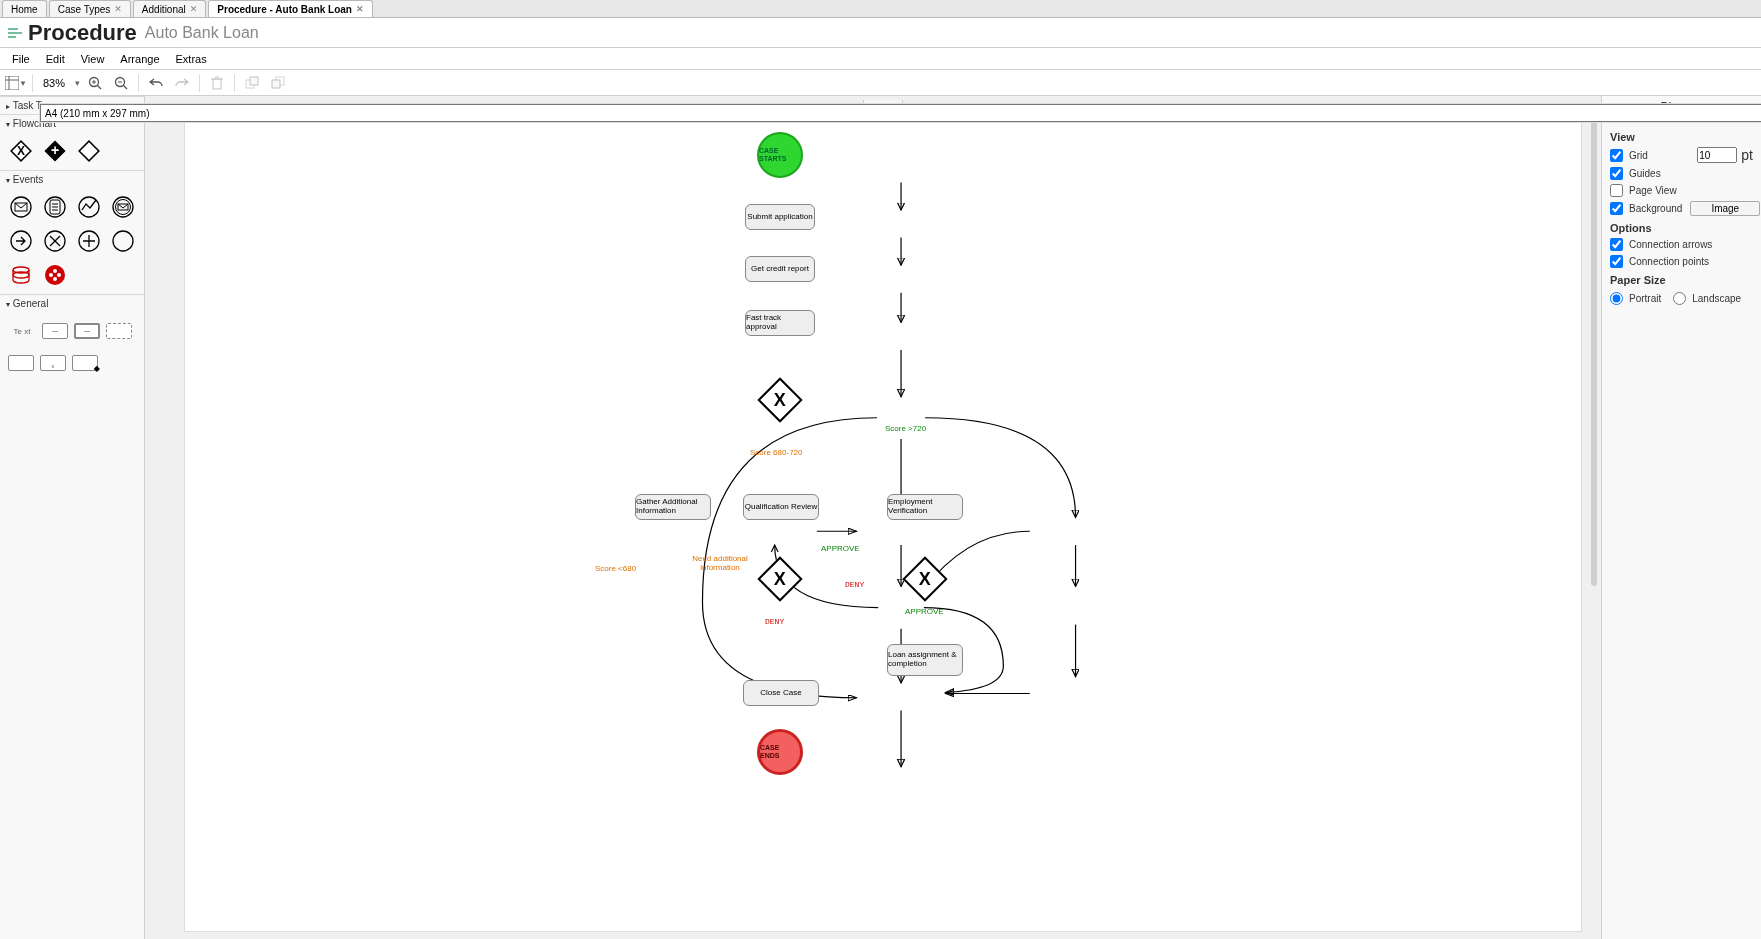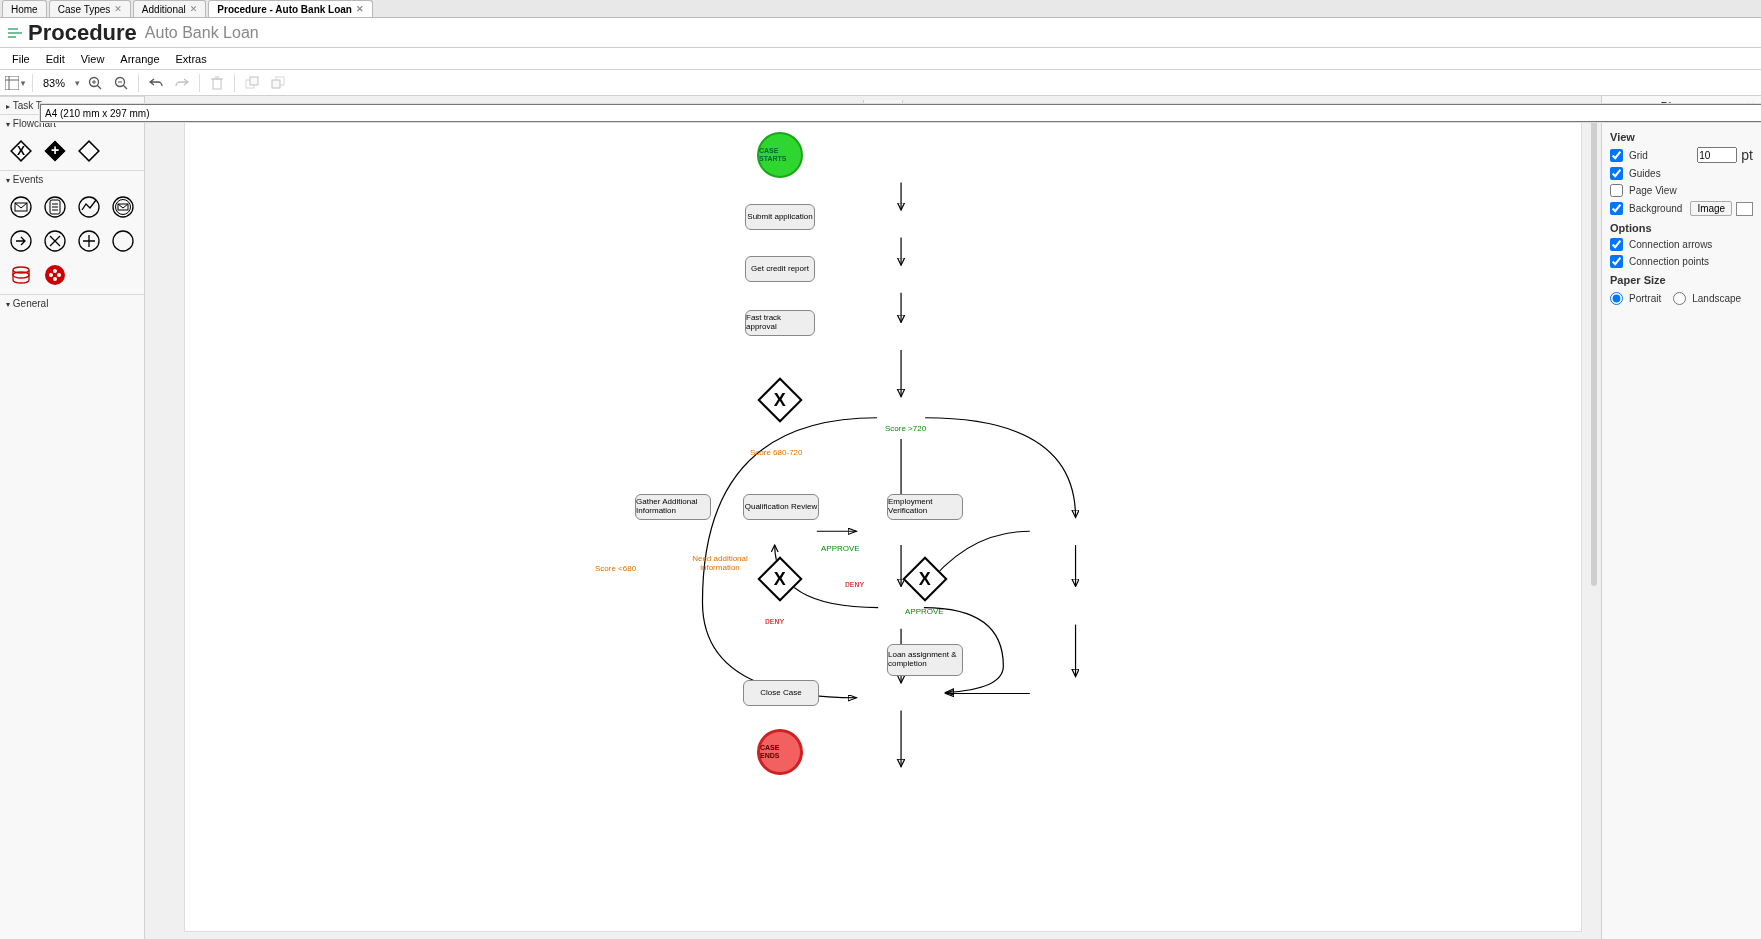--- a/index.html
+++ b/index.html
@@ -42,21 +42,21 @@
 .shape-slot { width: 26px; height: 26px; display: flex; align-items: center; justify-content: center; cursor: move; }
 
 
 .rp-head { text-align: center; font-size: 11px; padding: 4px; border-bottom: 1px solid #ddd; position: relative; }
 .rp-close { position: absolute; right: 6px; top: 4px; color: #aaa; cursor: pointer; font-size: 10px; }
 .rp-body { padding: 8px 8px; font-size: 10px; color: #333; }
 .rp-group-title { font-weight: bold; margin: 6px 0 4px 0; font-size: 11px; }
 .rp-row { display: flex; align-items: center; margin-bottom: 4px; gap: 4px; }
 .rp-row input[type=checkbox], .rp-row input[type=radio] { margin-right: 2px; }
 .rp-num { width: 40px; height: 16px; font-size: 10px; }
-.rp-btn { border: 1px solid #aaa; background: #f5f5f5; padding: 1px 6px; font-size: 10px; cursor: pointer; border-radius: 2px; }
+.rp-btn { border: 1px solid #aaa; background: #f5f5f5; padding: 1px 20px; font-size: 10px; cursor: pointer; border-radius: 2px; }
 .rp-swatch { width: 24px; height: 14px; border: 1px solid #888; background: #fff; display: inline-block; }
 select.paper { width: 100%; font-size: 10px; height: 18px; }
 
 
 .paper { position: absolute; left: 40px; top: 8px; right: 20px; bottom: 8px; background: #fff; background-image: radial-gradient(#e4e4e4 0.6px, transparent 0.6px); background-size: 10px 10px; box-shadow: 0 0 0 1px #ddd; }
 .vscroll { position: absolute; right: 4px; top: 10px; width: 6px; height: 480px; background: #cfcfcf; border-radius: 3px; }
 .diagram { position: absolute; inset: 0; }
 
 .node { position: absolute; display: flex; align-items: center; justify-content: center; text-align: left; font-size: 8px; line-height: 1.1; border-radius: 6px; }
 .node.start { width: 46px; height: 46px; background: #2fd62f; border: 2px solid #1aa61a; border-radius: 50%; color: #063; font-weight: bold; font-size: 7px; }
@@ -277,20 +277,45 @@
               <circle cx="7" cy="11" r="2" fill="#fff"></circle>
               <circle cx="15" cy="11" r="2" fill="#fff"></circle>
               <circle cx="11" cy="7" r="2" fill="#fff"></circle>
               <circle cx="11" cy="15" r="2" fill="#fff"></circle>
             </svg>
           </div>
       </div>
     </div>
     <div class="lp-section">
       <div class="lp-header"><span style="font-size:8px">▾</span> <span>General</span></div>
+      <div class="lp-body" style="gap:6px">
+        <div class="shape-slot" style="width:28px;font-size:8px;color:#666">Te xt</div>
+        <div class="shape-slot">
+            <div class="gen-shape">—</div>
+          </div>
+        <div class="shape-slot">
+            <div class="gen-shape" style="border-width:2px">—</div>
+          </div>
+        <div class="shape-slot">
+            <div class="gen-shape" style="border-style:dashed"></div>
+          </div>
+        <div class="shape-slot">
+            <div class="gen-shape"></div>
+          </div>
+        <div class="shape-slot">
+            <div class="gen-shape" style="position:relative">
+              <span style="position:absolute;bottom:-1px;left:50%;transform:translateX(-50%);font-size:8px">▫</span>
+            </div>
+          </div>
+        <div class="shape-slot">
+            <div class="gen-shape" style="position:relative">
+              <span style="position:absolute;bottom:-3px;right:-3px;font-size:8px">◆</span>
+            </div>
+          </div>
+      </div>
     </div>
   </div>
 
   <div class="canvas-wrap">
     <div class="paper">
       <div class="top-notch"></div>
       <div class="diagram">
 
         <svg class="edges" viewBox="0 0 1160 780" preserveAspectRatio="none">
           <defs>

